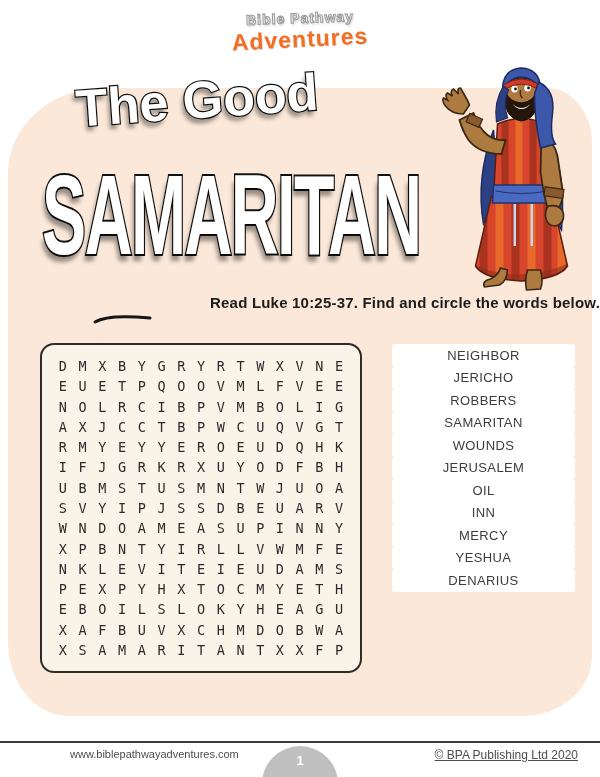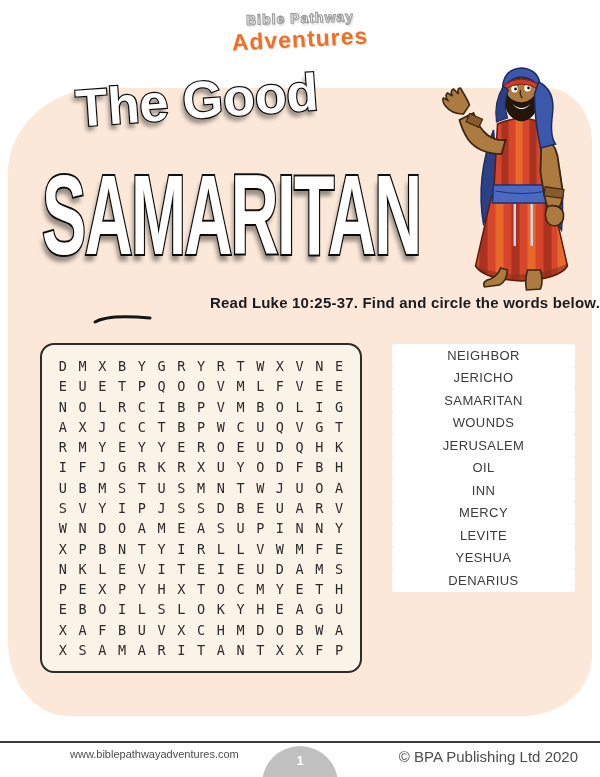--- a/index.html
+++ b/index.html
@@ -73,21 +73,21 @@
     height:22.5px; background:#ffffff; border-radius:3px;
     display:flex; align-items:center; justify-content:center;
     font-size:13px; color:#3c3c3c; letter-spacing:0.4px; font-weight:500;
   }
   
   .footer-line { position:absolute; left:0; top:741px; width:600px; border-top:2px solid #3b3b3b; }
   .footer-site {
     position:absolute; left:30px; top:748px; font-size:11px; color:#4d4d4d;margin-left:40px;
   }
   .footer-copy {
-    position:absolute; right:22px; top:748px; font-size:15px; color:#4d4d4d;
+    position:absolute; right:22px; top:748px; font-size:12px; color:#4d4d4d;text-decoration:underline;
   }
   .page-badge {
     position:absolute; left:262px; top:746px; width:76px; height:76px;
     background:#c1c0c0; border-radius:50%;
     text-align:center; padding-top:7px;
     font-size:13px; font-weight:bold; color:#ffffff;
   }
 </style>
 </head>
 <body>
@@ -413,27 +413,27 @@
       <span class="cell">T</span>
       <span class="cell">X</span>
       <span class="cell">X</span>
       <span class="cell">F</span>
       <span class="cell">P</span>
     </div>
 
   <div class="word-list">
       <div class="pill">NEIGHBOR</div>
       <div class="pill">JERICHO</div>
+      <div class="pill">ROBBERS</div>
       <div class="pill">SAMARITAN</div>
       <div class="pill">WOUNDS</div>
       <div class="pill">JERUSALEM</div>
       <div class="pill">OIL</div>
       <div class="pill">INN</div>
       <div class="pill">MERCY</div>
-      <div class="pill">LEVITE</div>
       <div class="pill">YESHUA</div>
       <div class="pill">DENARIUS</div>
     </div>
 
   <div class="footer-line"></div>
   <div class="footer-site">www.biblepathwayadventures.com</div>
   <div class="page-badge">1</div>
   <div class="footer-copy">© BPA Publishing Ltd 2020</div>
 
 </div>

